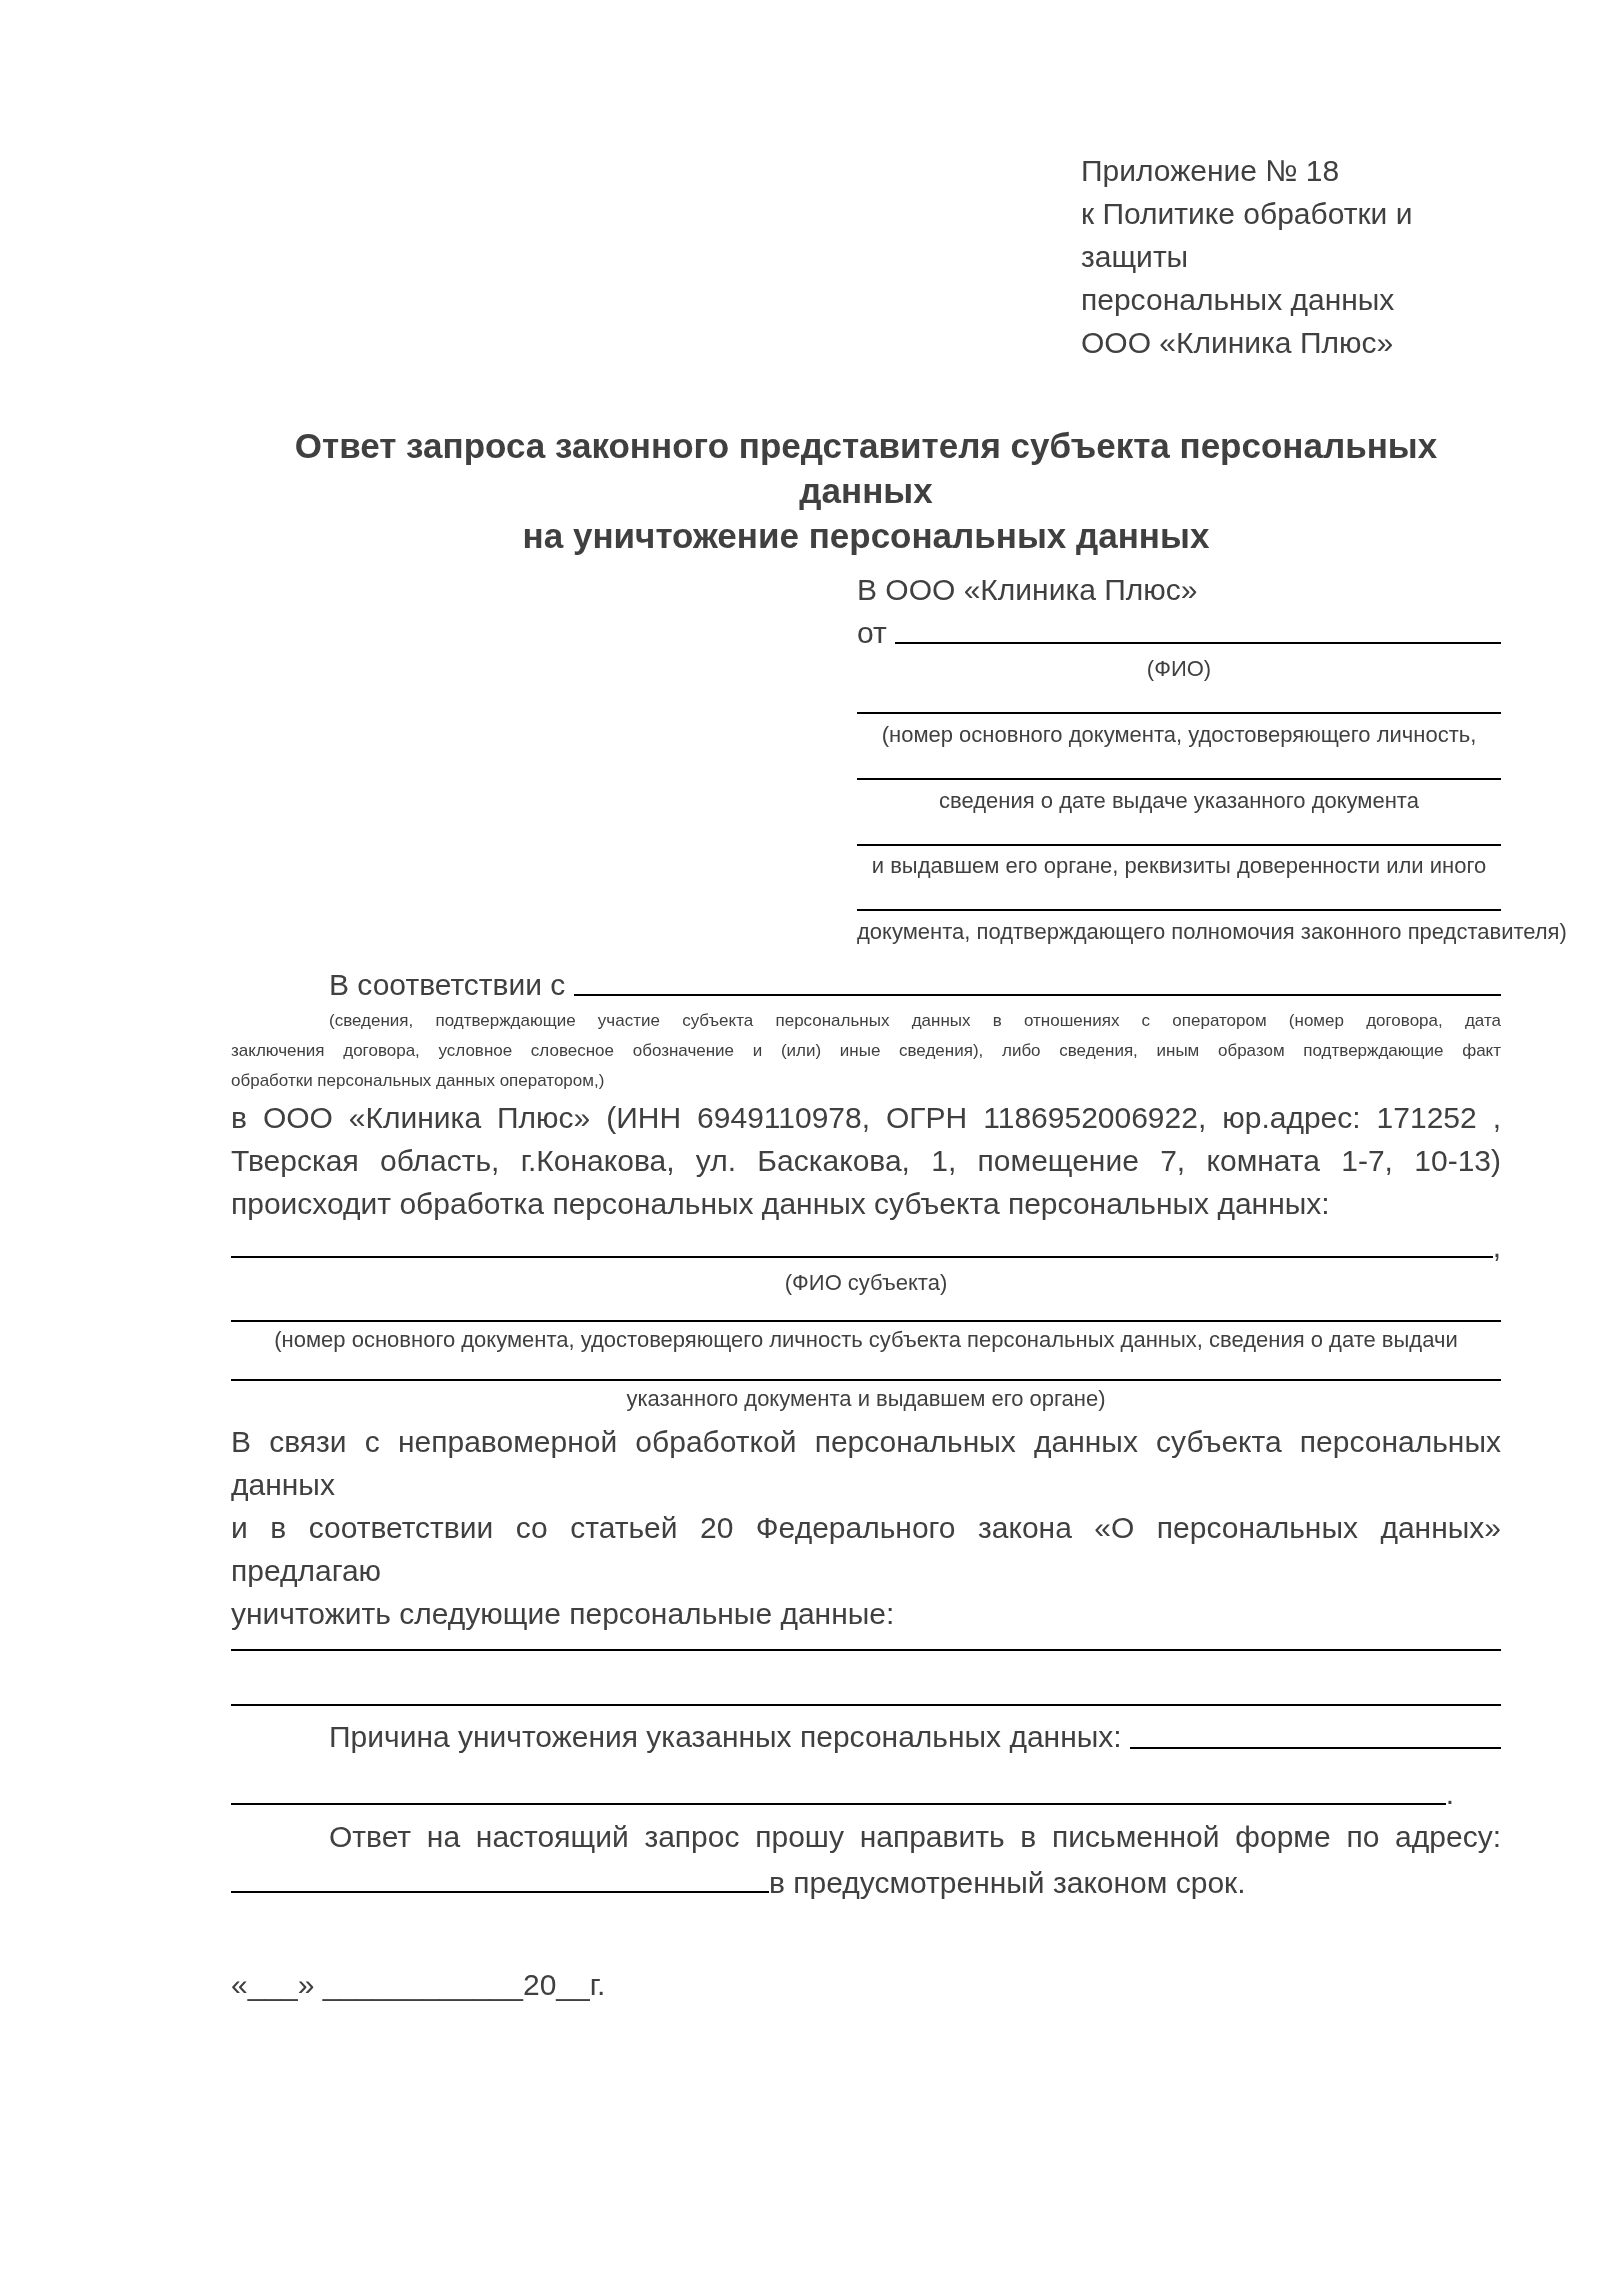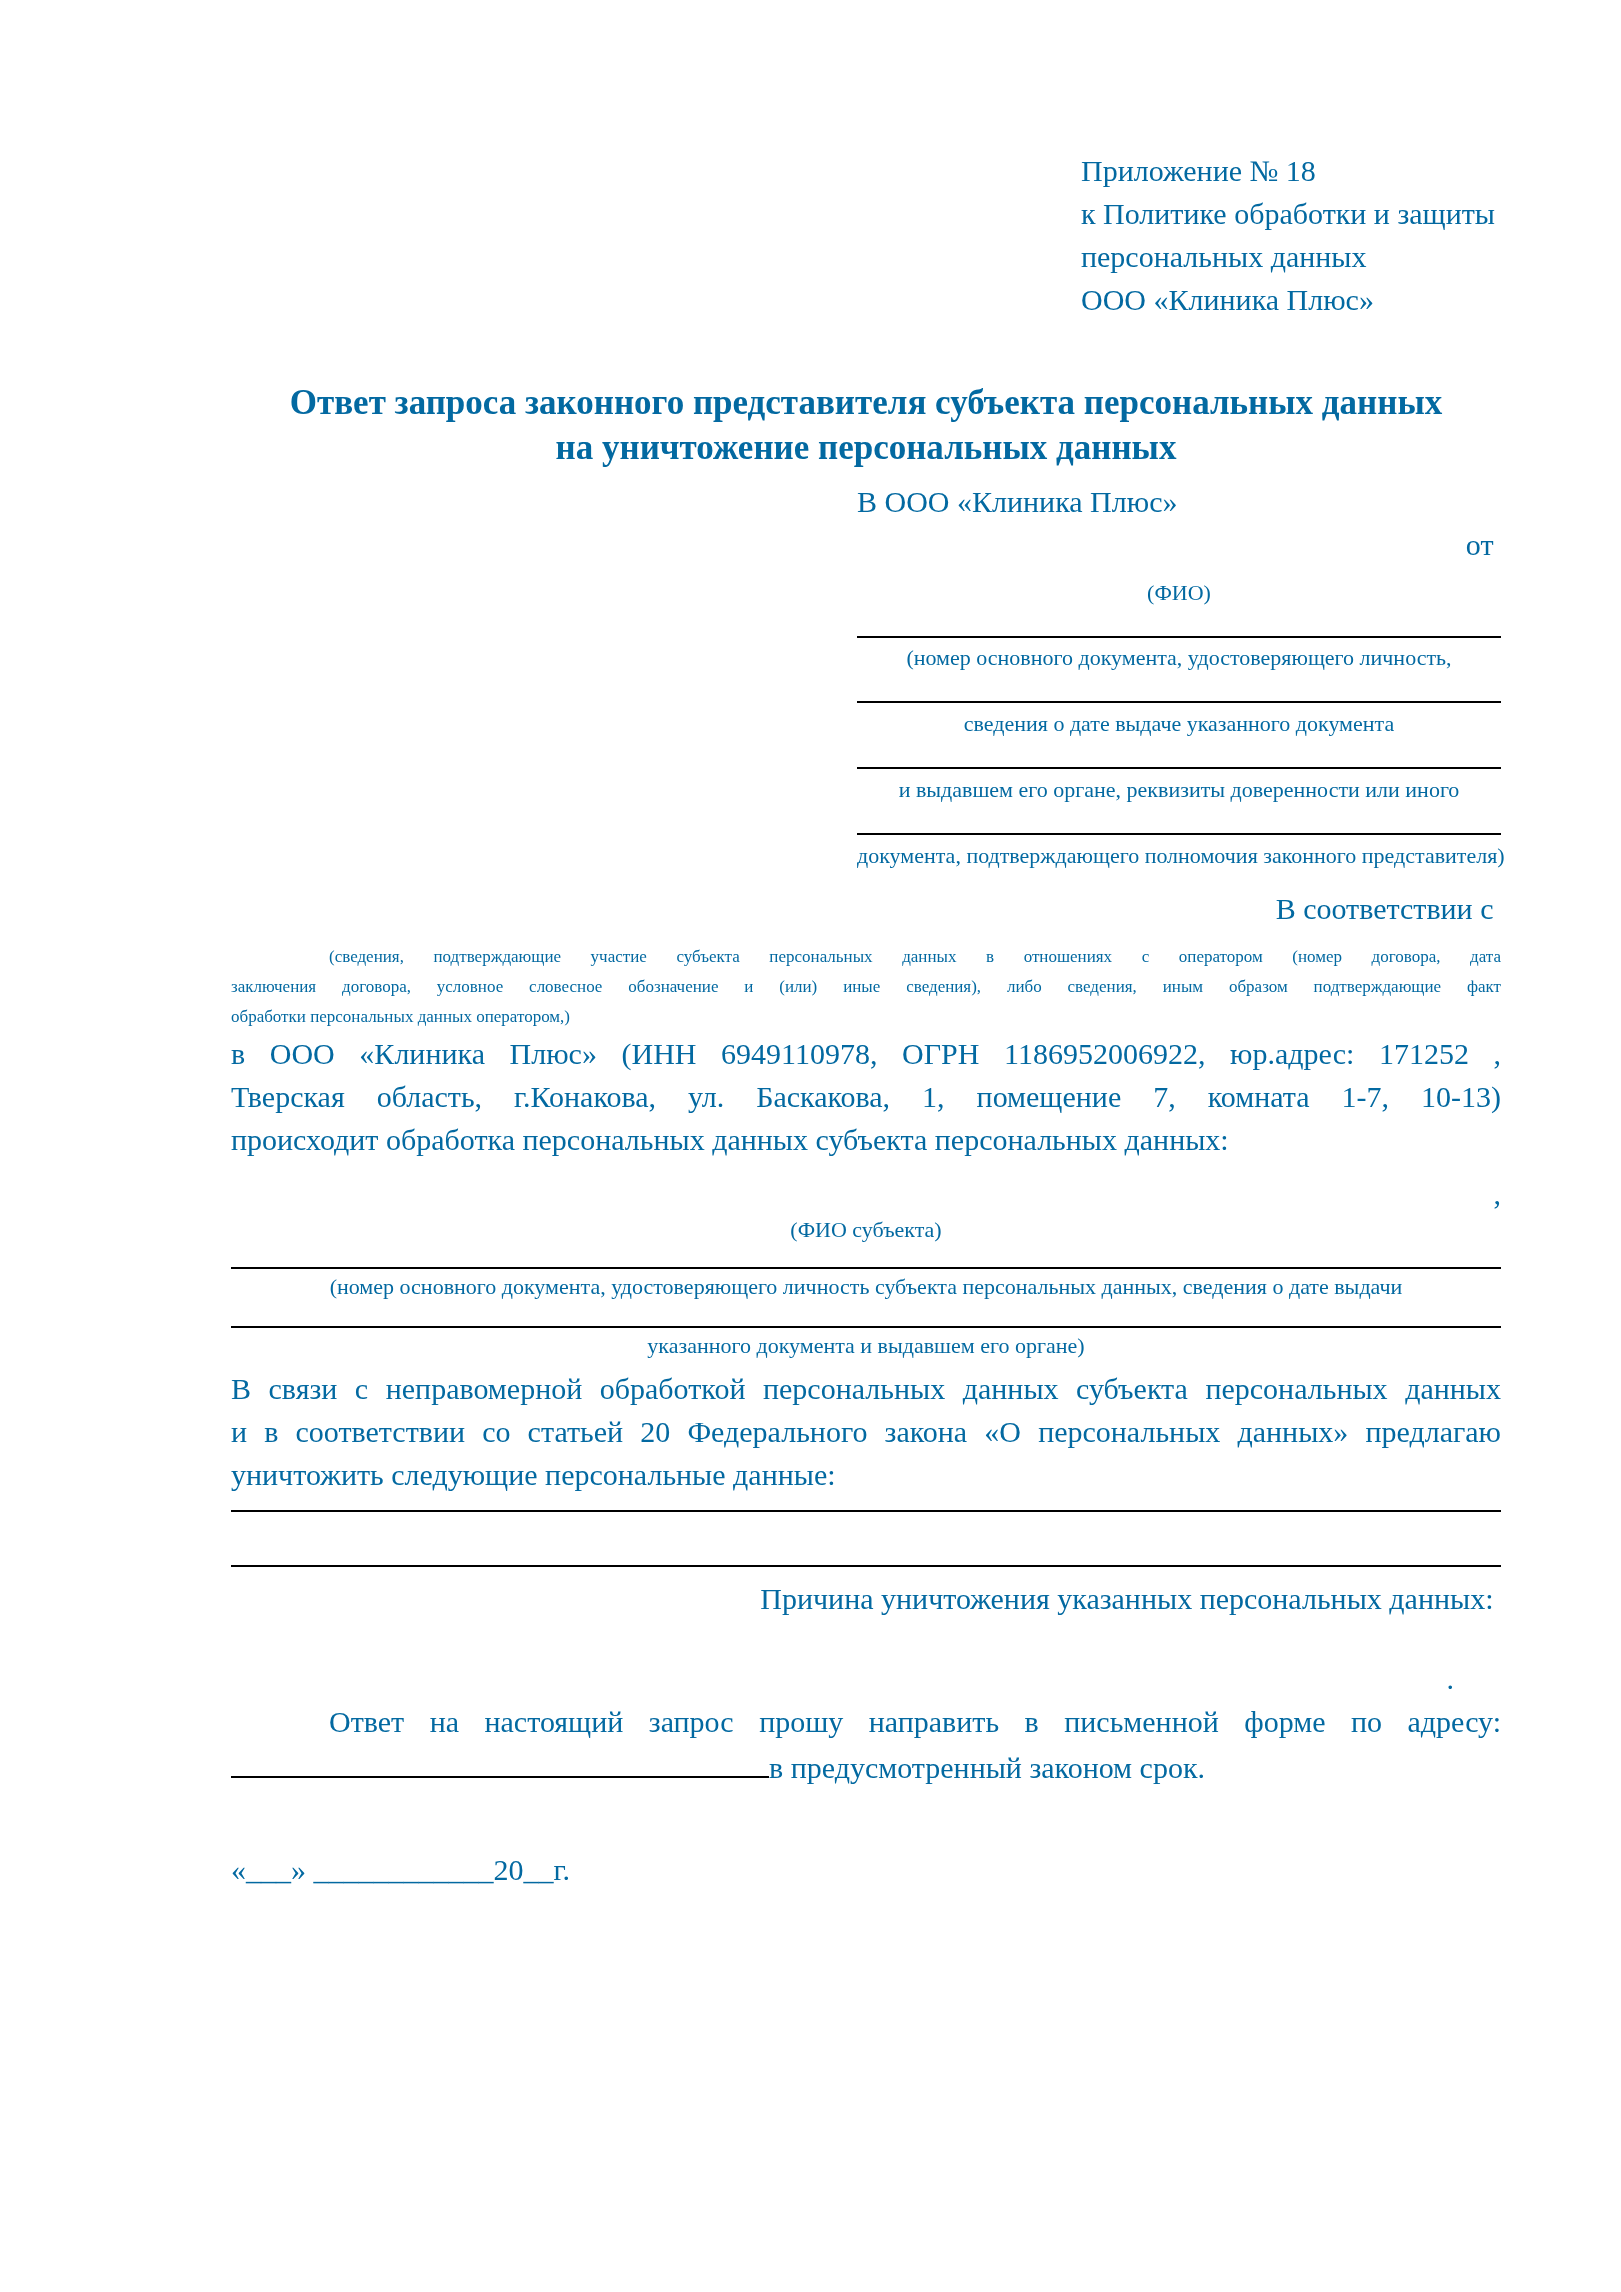--- a/index.html
+++ b/index.html
@@ -2,29 +2,29 @@
 <html><head>
 <meta charset="utf-8">
 <style>
   html,body { margin:0; padding:0; background:#ffffff; }
   .page {
     position:relative;
     width:1621px; height:2293px;
     box-sizing:border-box;
     padding:149px 120px 0 231px;
     background:#ffffff;
-    color:#0369a1;
-    font-family:Liberation Serif, serif;
+    color:#404040;
+    font-family:Liberation Sans, sans-serif;
     font-size:30px; line-height:43px;
     overflow:hidden;
   }
   .corner { margin-left:850px; }
   .title { margin-top:59px; text-align:center; font-weight:bold; font-size:35px; line-height:45px; }
   .rblock { margin-left:626px; margin-top:9.8px; }
-  .flexrow { display:flex; align-items:flex-end;flex-direction:column; }
+  .flexrow { display:flex; align-items:flex-end; }
   .fill { flex:1; border-bottom:2.9px solid #000; margin-bottom:9.8px; }
   .lead { white-space:pre; }
   .cap { font-size:22px; line-height:30px; text-align:center; }
   .frow .bline { height:28px; border-bottom:2.9px solid #000; }
   .frow .cap { margin-top:5.9px; white-space:nowrap; }
   .acc-row { margin-top:15.7px; }
   .acc-lead { padding-left:98px; }
   .note { font-size:17px; line-height:30px; }
   .jl { text-align:justify; text-align-last:justify; }
   .ind { padding-left:98px; }

